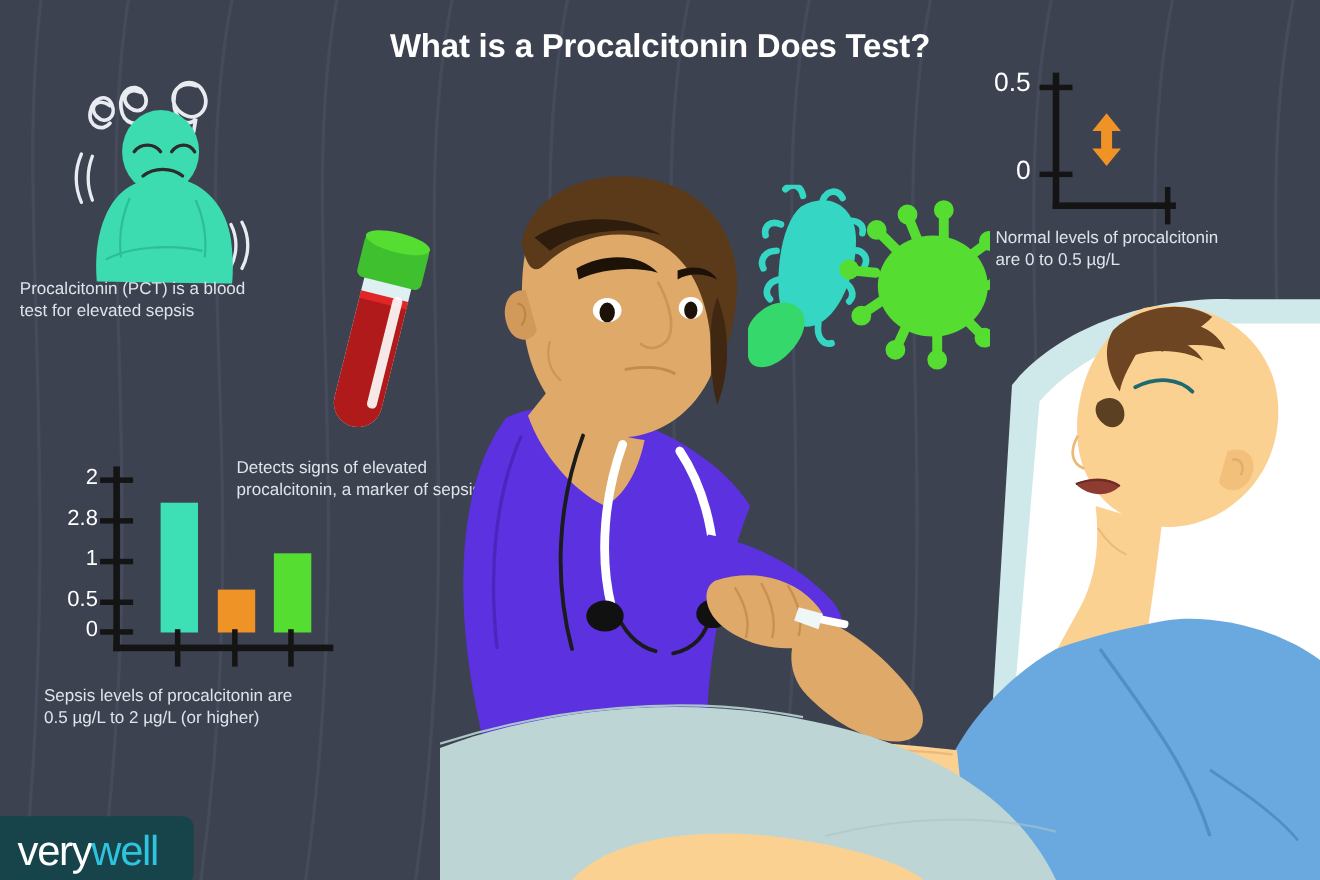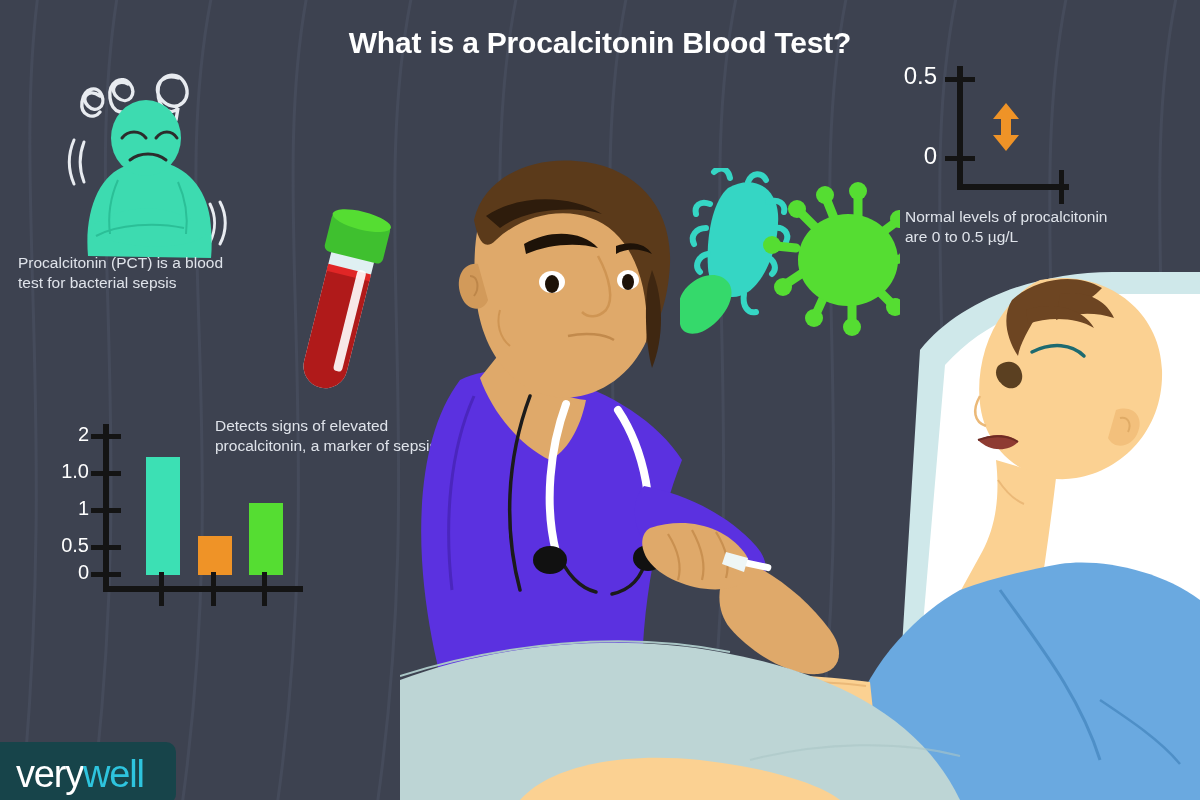--- a/index.html
+++ b/index.html
@@ -69,21 +69,21 @@
       <path d="M630,-20 C580,200 645,450 590,820"></path>
       <path d="M740,-20 C690,190 755,440 700,820"></path>
       <path d="M850,-20 C800,200 865,450 810,820"></path>
       <path d="M960,-20 C910,190 975,450 920,820"></path>
       <path d="M1070,-20 C1020,200 1085,450 1030,820"></path>
       <path d="M1180,-20 C1130,190 1195,440 1140,820"></path>
     </g>
     <g stroke="#4c melhor" fill="none"></g>
   </svg>
 
-  <div class="title">What is a Procalcitonin Blood Test?</div>
+  <div class="title">What is a Procalcitonin Does Test?</div>
 
   <svg style="position:absolute;left:60px;top:58px;" width="210" height="200" viewBox="0 0 210 200">
 
     <g stroke="#e8ebf0" stroke-width="3.4" fill="none" stroke-linecap="round">
       <path d="M40,38 C28,30 20,40 28,48 C36,56 46,48 42,38 C38,26 24,30 22,44 C20,58 34,62 40,54"></path>
       <path d="M68,26 C56,20 48,32 58,40 C68,48 78,36 70,26 C62,16 48,24 50,40 C52,56 66,58 72,48"></path>
       <path d="M118,20 C100,14 90,32 104,44 C118,56 134,40 124,24 C116,12 98,16 98,34 C98,52 112,58 118,50 L116,62"></path>
     </g>
 
     <g stroke="#e8ebf0" stroke-width="3" fill="none" stroke-linecap="round">
@@ -108,21 +108,21 @@
     <path d="M58,122 C50,140 48,160 50,176" stroke="#2bbf97" stroke-width="2" fill="none"></path>
     <path d="M118,124 C126,142 128,160 126,176" stroke="#2bbf97" stroke-width="2" fill="none"></path>
 
     <g stroke="#2c2c2c" stroke-width="3" fill="none" stroke-linecap="round">
       <path d="M62,80 C68,72 80,72 86,80"></path>
       <path d="M96,80 C102,72 112,72 117,80"></path>
       <path d="M70,102 C80,94 96,94 106,102"></path>
     </g>
   </svg>
   <div class="caption" style="left:18px;top:253px;width:246px;">Procalcitonin (PCT) is a blood
-test for bacterial sepsis</div>
+test for elevated sepsis</div>
 
   <svg style="position:absolute;left:280px;top:208px;" width="120" height="200" viewBox="0 0 120 200">
     <g transform="rotate(14 60 100)">
 
       <path d="M38,24 L82,24 L82,160 A22,22 0 0 1 38,160 Z" fill="#dff0f2"></path>
 
       <path d="M38,62 L82,62 L82,160 A22,22 0 0 1 38,160 Z" fill="#b01a1a"></path>
       <rect x="38" y="60" width="44" height="7" fill="#e02626"></rect>
 
       <rect x="68" y="58" width="9" height="104" rx="4" fill="#ffffff" opacity="0.9"></rect>
@@ -140,33 +140,35 @@
 
     <div class="axis-line" style="left:48px;top:162px;width:200px;height:6px;"></div>
 
     <div class="tick" style="left:36px;top:10px;width:30px;"></div>
     <div class="tick" style="left:36px;top:47px;width:30px;"></div>
     <div class="tick" style="left:36px;top:84px;width:30px;"></div>
     <div class="tick" style="left:36px;top:121px;width:30px;"></div>
     <div class="tick" style="left:36px;top:148px;width:30px;"></div>
 
     <div class="ytick-label" style="left:-12px;top:0px;">2</div>
-    <div class="ytick-label" style="left:-12px;top:37px;">1.0</div>
+    <div class="ytick-label" style="left:-12px;top:37px;">2.8</div>
     <div class="ytick-label" style="left:-12px;top:74px;">1</div>
     <div class="ytick-label" style="left:-12px;top:111px;">0.5</div>
     <div class="ytick-label" style="left:-12px;top:138px;">0</div>
 
     <div class="bar" style="left:91px;top:33px;width:34px;height:118px;background:#3ce0b4;"></div>
     <div class="bar" style="left:143px;top:112px;width:34px;height:39px;background:#ef9327;"></div>
     <div class="bar" style="left:194px;top:79px;width:34px;height:72px;background:#55dd32;"></div>
 
     <div class="xtick" style="left:104px;top:148px;height:34px;"></div>
     <div class="xtick" style="left:156px;top:148px;height:34px;"></div>
     <div class="xtick" style="left:207px;top:148px;height:34px;"></div>
   </div>
+  <div class="caption" style="left:40px;top:623px;width:270px;">Sepsis levels of procalcitonin are
+0.5 µg/L to 2 µg/L (or higher)</div>
 
   <svg style="position:absolute;left:400px;top:160px;" width="800" height="640" viewBox="0 0 800 640">
 
     <path d="M520,190 C560,140 640,110 720,112 L800,112 L800,520 L500,520 Z" fill="#cfe8ea"></path>
     <path d="M545,205 C585,160 650,133 722,134 L800,134 L800,500 L520,500 Z" fill="#ffffff"></path>
 
     <path d="M640,120 C705,108 760,150 762,210 C764,268 724,310 676,318
              C640,324 604,306 588,272 C572,240 578,186 604,152 C614,138 626,126 640,120 Z" fill="#fbd192"></path>
 
     <path d="M612,140 C636,118 676,112 702,128 C686,146 660,152 640,150 C628,170 620,184 618,196

